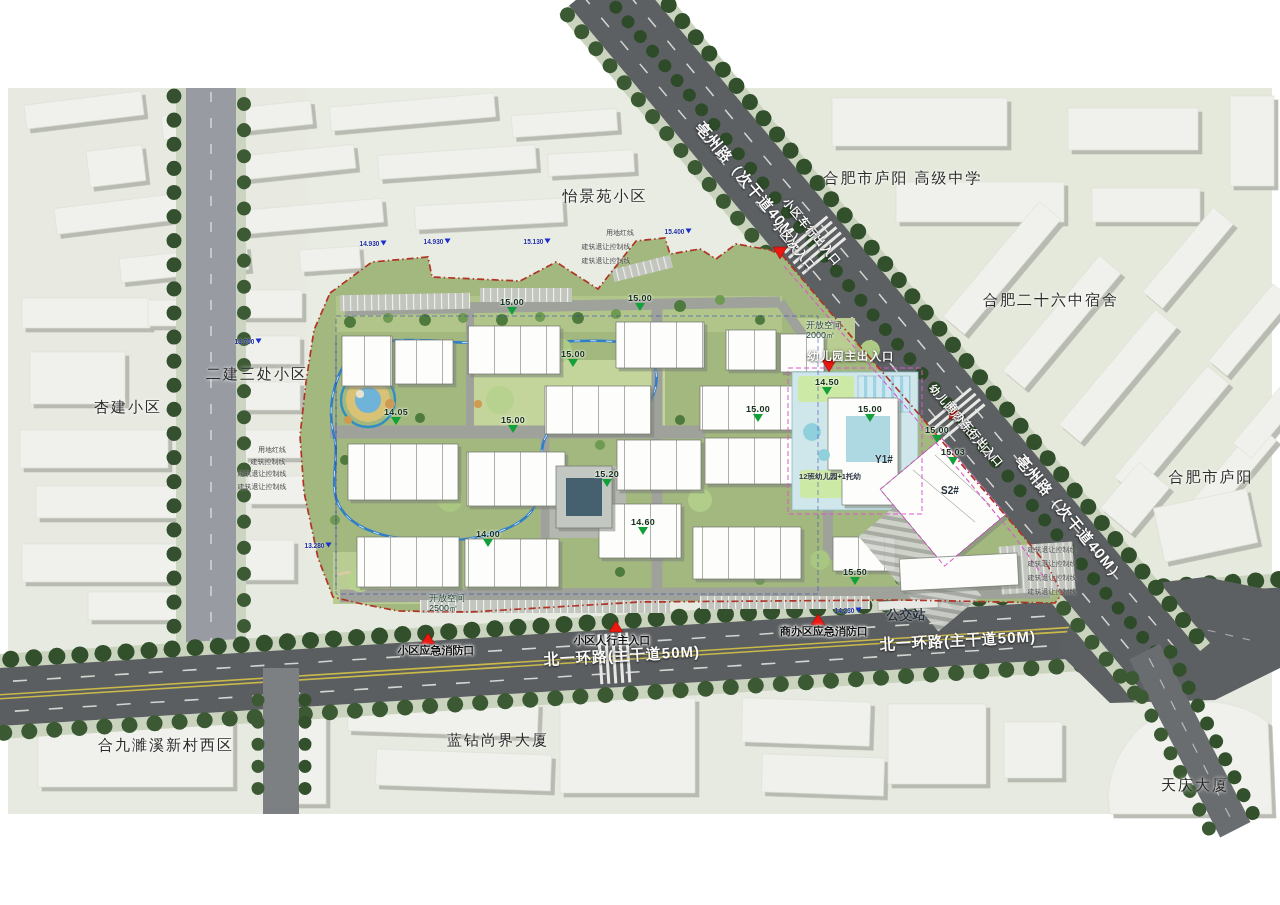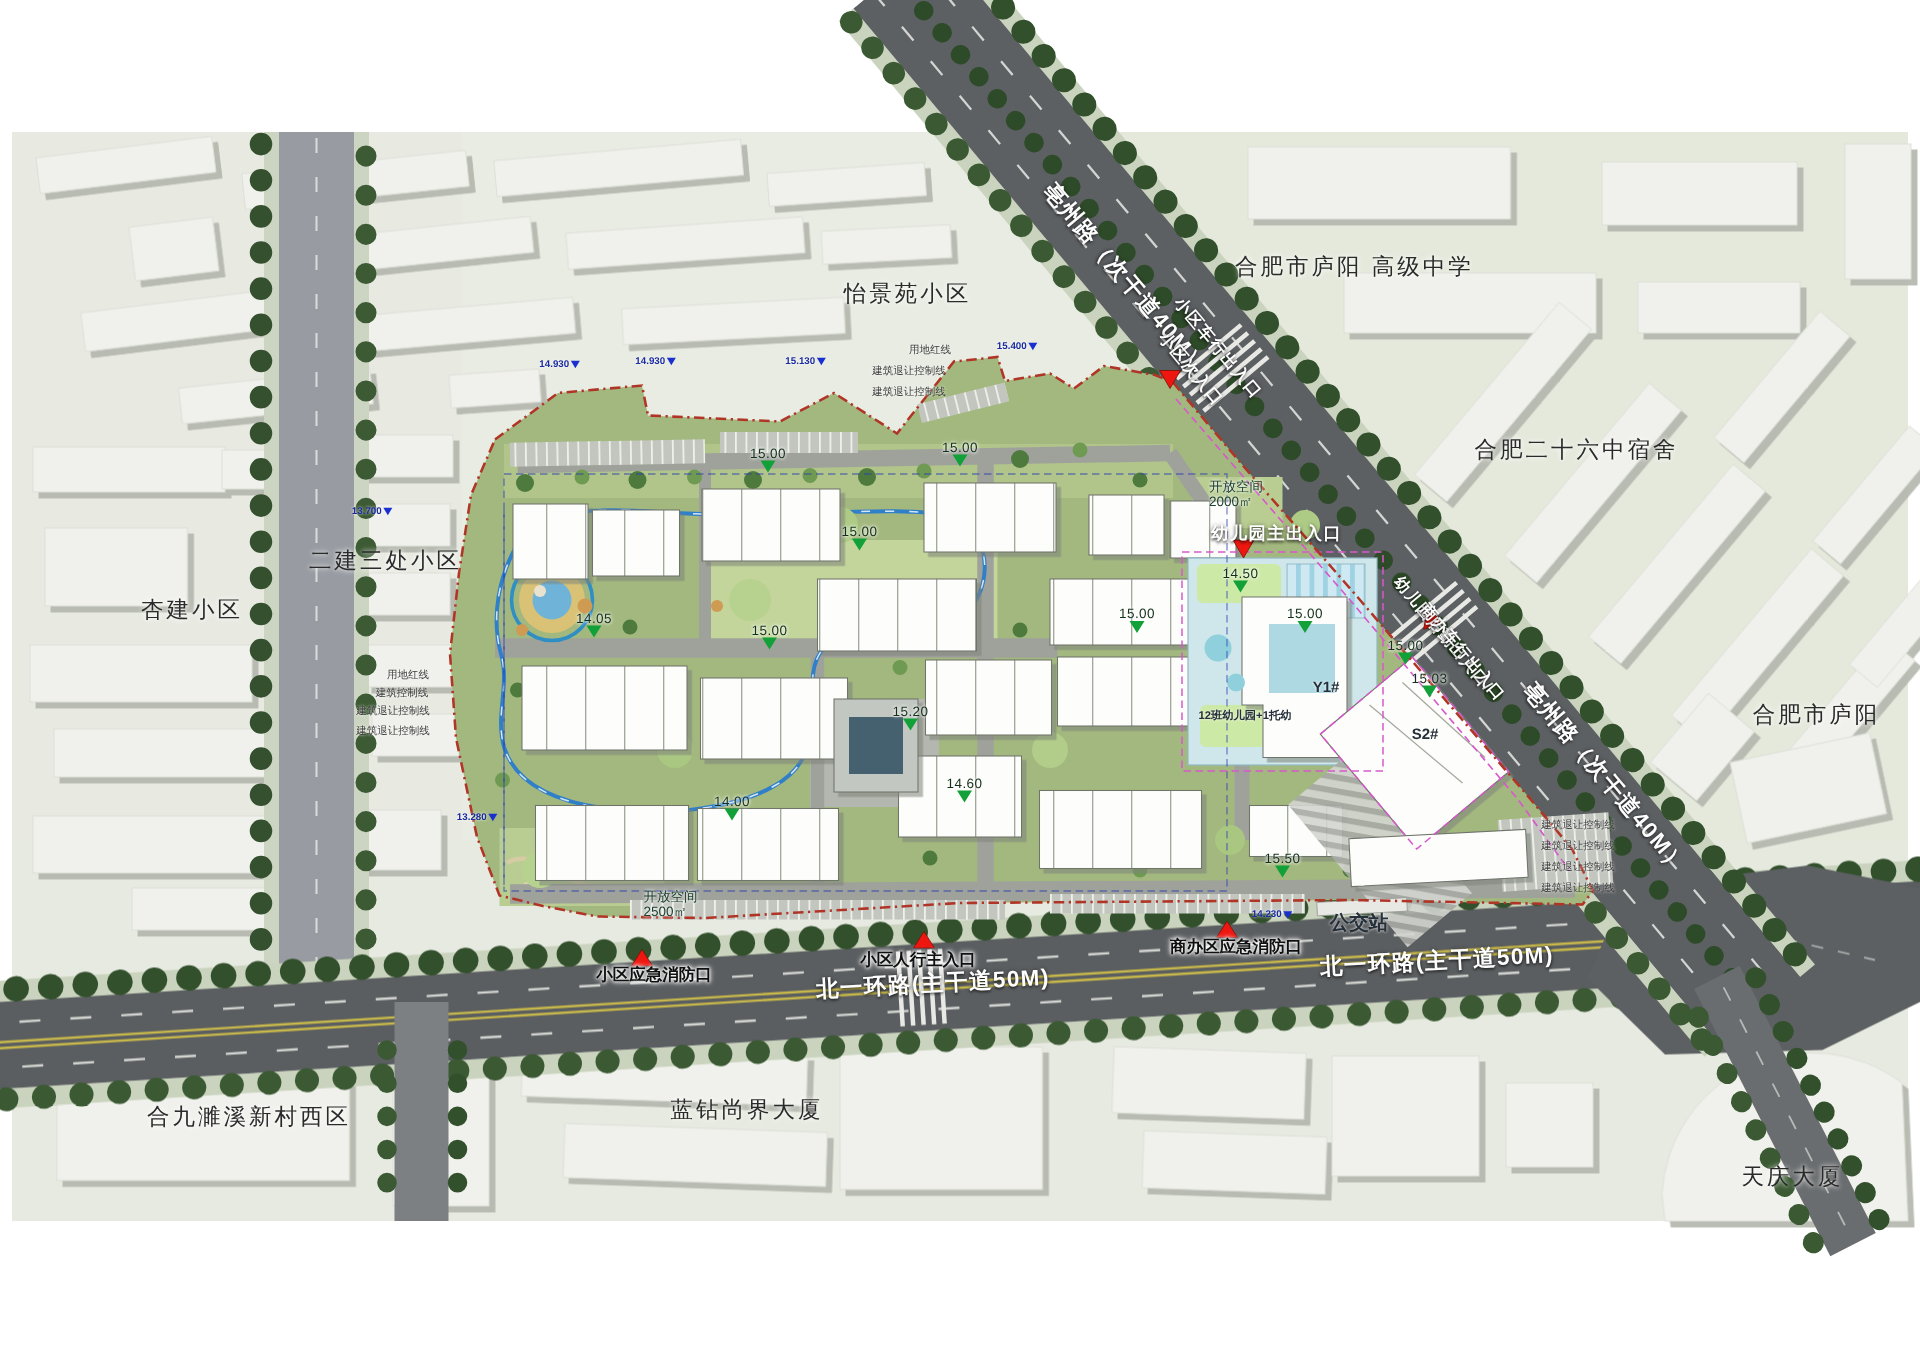--- a/index.html
+++ b/index.html
@@ -14,21 +14,21 @@
   .ent-lbl{font-size:11px;font-weight:600;color:#101010;
            text-shadow:0 0 2px #fff,0 0 3px #fff,0 0 4px #fff;}
   .site-note{font-size:9px;font-weight:400;color:#1d4030;line-height:1.15;text-align:left;
              text-shadow:0 0 2px #fff,0 0 3px rgba(255,255,255,.8);}
   .tiny-note{font-size:8px;font-weight:600;color:#25303a;
              text-shadow:0 0 2px #fff;}
   .bn{position:absolute;white-space:nowrap;transform:translate(-50%,-50%);z-index:5;
       font-size:7px;color:#3c3c3c;text-shadow:0 0 2px rgba(255,255,255,.95);}
   .elev{position:absolute;display:flex;flex-direction:column;align-items:center;z-index:5;
         transform:translate(-50%,-50%);pointer-events:none;}
-  .ev{font-size:9px;font-weight:400;color:#14301a;letter-spacing:.3px;
+  .ev{font-size:9px;font-weight:700;color:#14301a;letter-spacing:.3px;
       text-shadow:0 0 2px #fff,0 0 3px #fff;}
   .etri{width:0;height:0;border-left:5px solid transparent;border-right:5px solid transparent;
         border-top:8px solid #12a038;}
   .wm{position:absolute;display:flex;align-items:center;gap:1px;z-index:4;
       transform:translate(-50%,-50%);pointer-events:none;}
   .wv{font-size:6.5px;font-weight:700;color:#1b2ba0;text-shadow:0 0 2px #fff;}
   .wtri{width:0;height:0;border-left:3.5px solid transparent;border-right:3.5px solid transparent;
         border-top:5px solid #1a2fd0;}
 </style>
 </head>

